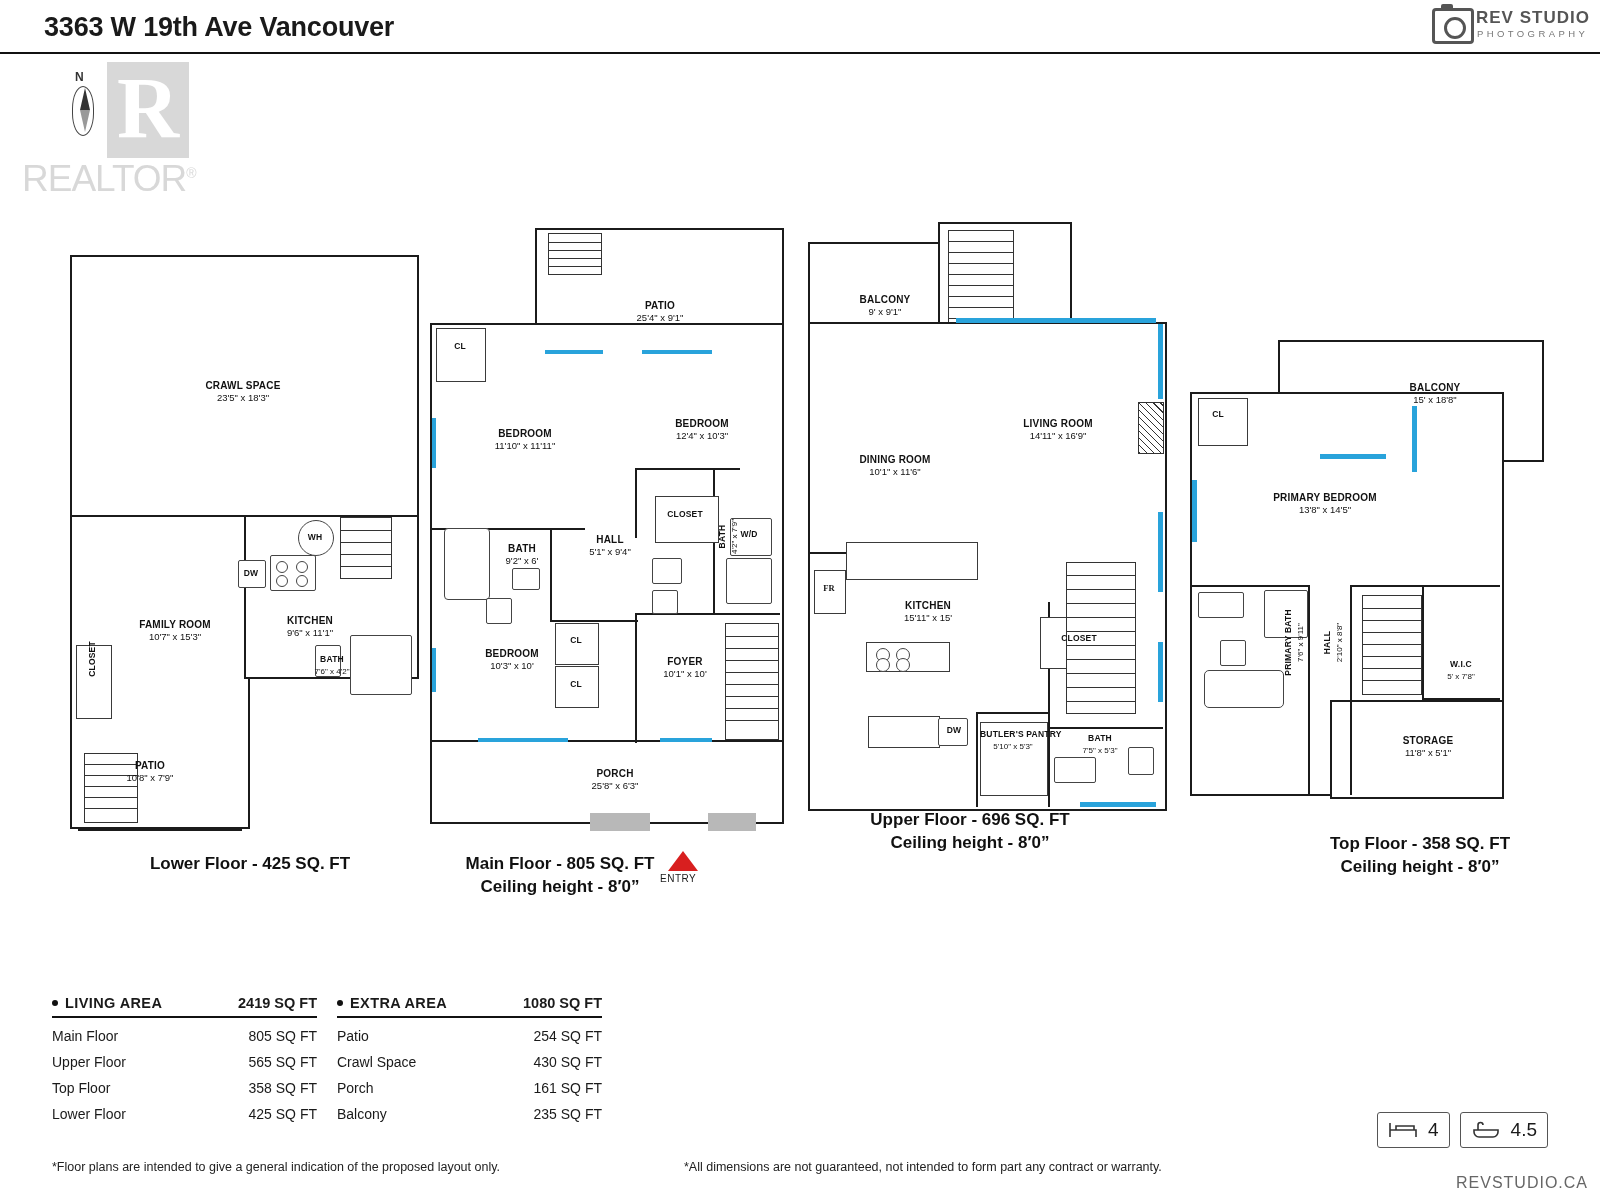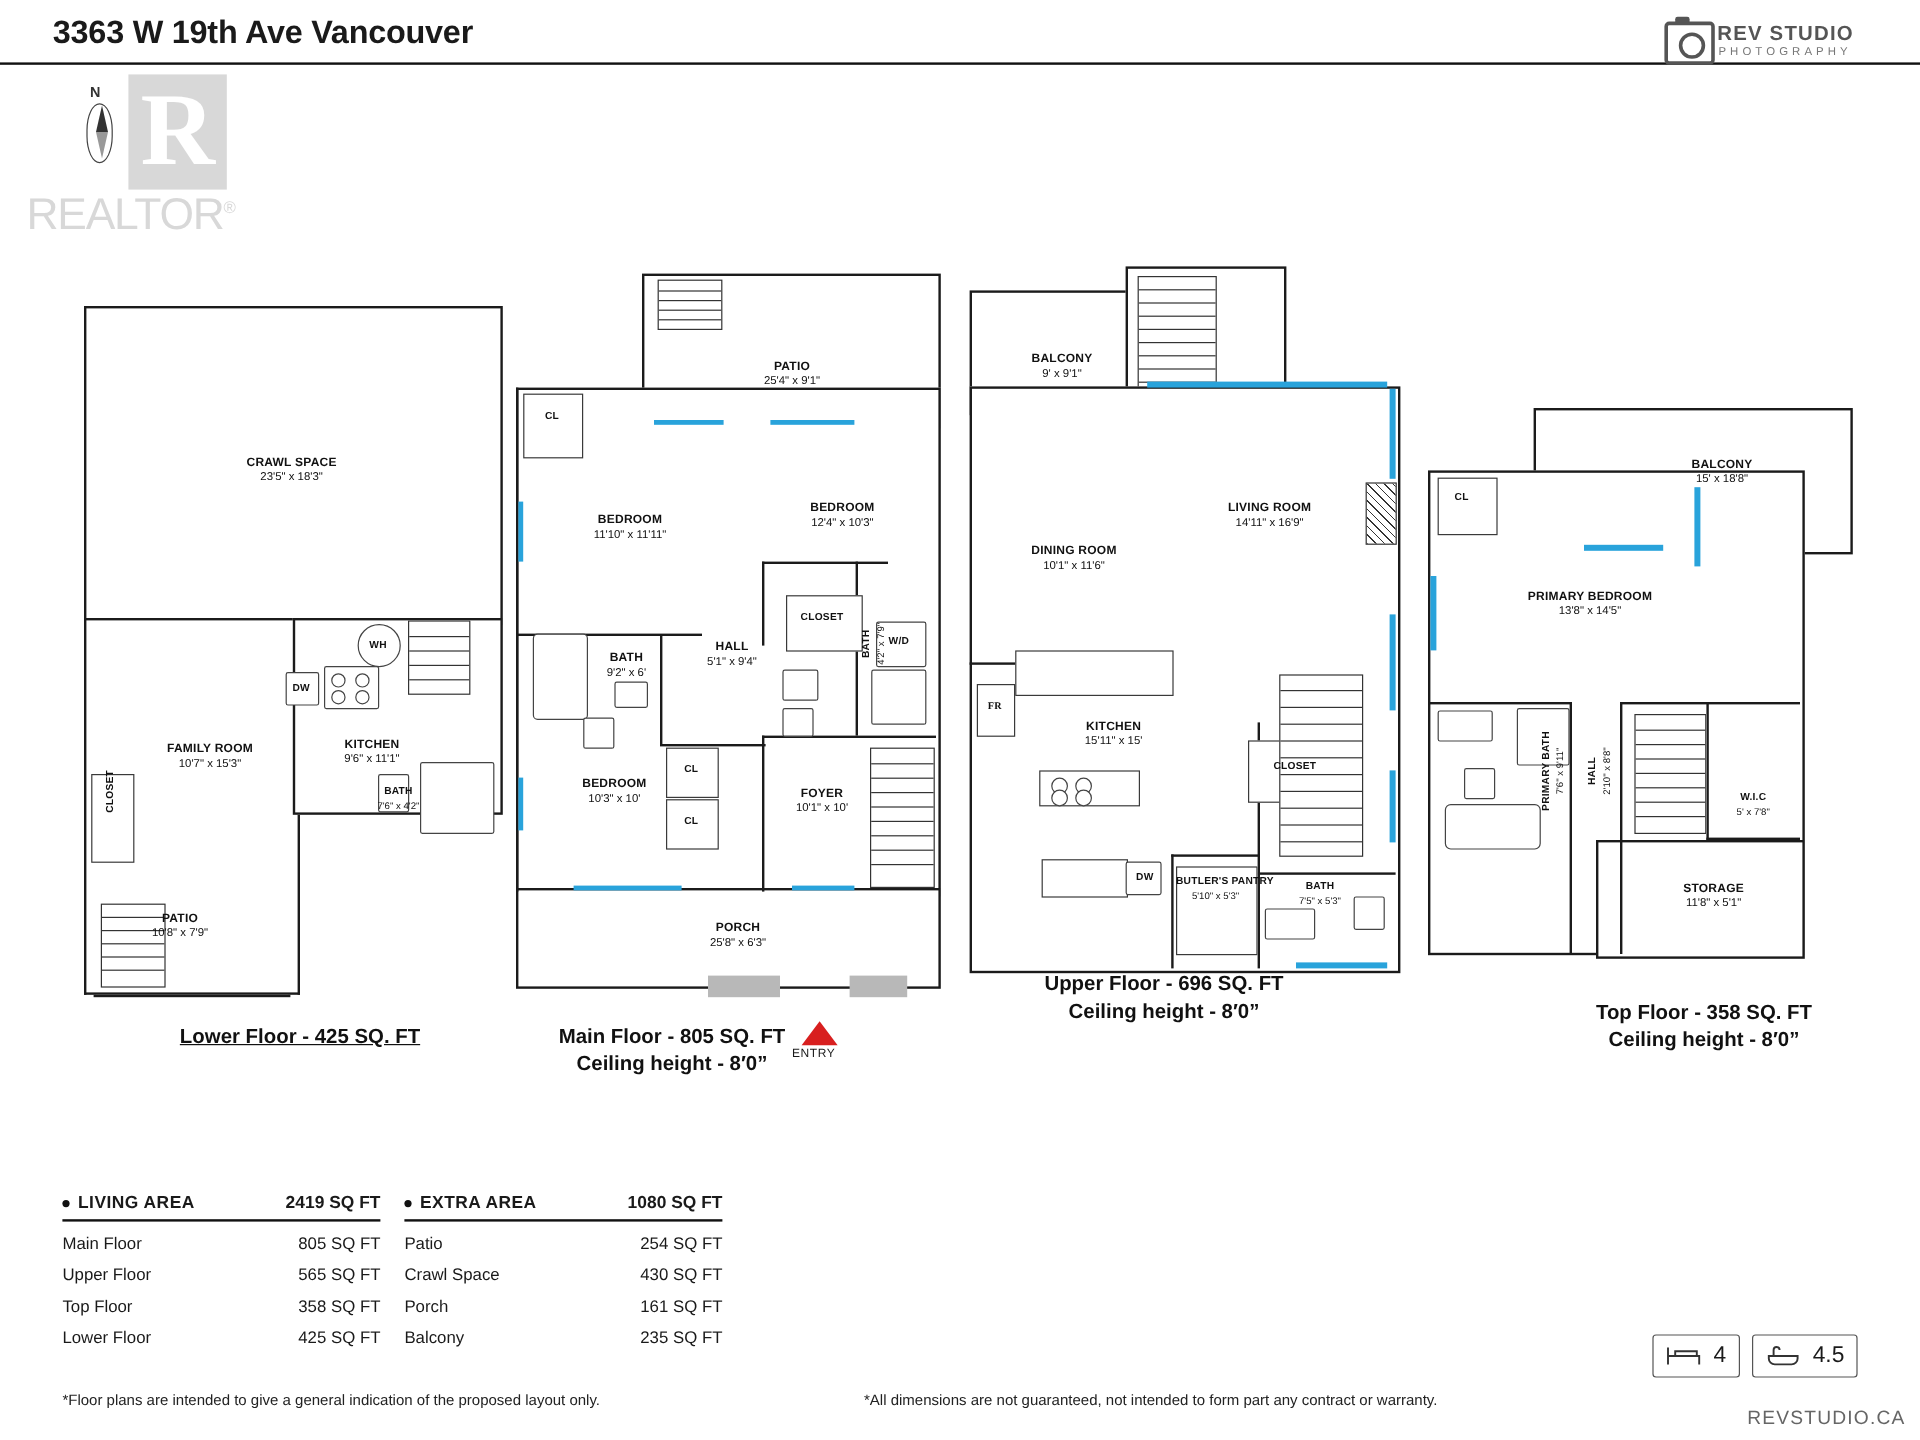--- a/index.html
+++ b/index.html
@@ -7,21 +7,21 @@
     width:1600px;height:1200px;position:relative;background:#ffffff;
     font-family:"Liberation Sans", sans-serif;color:#1a1a1a;overflow:hidden;
   }
   .abs{position:absolute;}
 
   
   #title{
     left:44px;top:12px;font-size:27px;font-weight:bold;letter-spacing:-0.2px;
   }
   #header-rule{left:0;top:52px;width:1600px;height:2px;background:#111;}
-  #logo-box{right:8px;top:16px;width:160px;height:40px;padding-left:45px;}
+  #logo-box{right:8px;top:6px;width:160px;height:40px;}
   #logo-cam{position:absolute;left:0;top:2px;width:36px;height:30px;border:3px solid #555;border-radius:4px;}
   #logo-cam:before{content:"";position:absolute;left:9px;top:6px;width:16px;height:16px;border:3px solid #555;border-radius:50%;}
   #logo-cam:after{content:"";position:absolute;left:6px;top:-7px;width:12px;height:5px;background:#555;border-radius:2px 2px 0 0;}
   #logo-main{position:absolute;left:44px;top:2px;font-size:17px;font-weight:bold;letter-spacing:1px;color:#555;}
   #logo-sub{position:absolute;left:45px;top:22px;font-size:9.5px;letter-spacing:3.4px;color:#777;}
 
   
   #realtor{left:22px;top:62px;width:200px;height:145px;opacity:.55;}
   #realtor-r{position:absolute;left:85px;top:0px;width:82px;height:96px;background:#b9b9b9;}
   #realtor-r:before{content:"R";position:absolute;left:10px;top:-4px;font-size:86px;font-weight:bold;color:#ffffff;font-family:"Liberation Serif",serif;}
@@ -157,21 +157,21 @@
   <div class="lbl" style="left:35px;top:505px;width:90px;">
     <b>PATIO</b><br><span>10'8" x 7'9"</span>
   </div>
   <div class="lbl sm" style="left:231px;top:276px;width:28px;">
     <b>WH</b>
   </div>
   <div class="lbl sm" style="left:166px;top:312px;width:30px;">
     <b>DW</b>
   </div>
 </div>
-<div class="floor-caption" style="left:60px;top:852px;width:380px;text-decoration:underline;">
+<div class="floor-caption" style="left:60px;top:852px;width:380px;">
   <div>Lower Floor - 425 SQ. FT</div>
 </div>
 
 <div class="plan" id="plan-main" style="left:430px;top:228px;width:360px;height:610px;">
 
   <div class="room" style="left:105px;top:0;width:245px;height:125px;"></div>
   <div class="stair" style="left:118px;top:5px;width:52px;height:40px;">
     <i style="top:8px"></i>
       <i style="top:16px"></i>
       <i style="top:24px"></i>
@@ -473,14 +473,14 @@
   <div class="badge">
     <svg width="30" height="20" viewBox="0 0 30 20">
       <path d="M3 10 h24 a0 0 0 0 1 0 0 v2 a5 5 0 0 1 -5 5 h-14 a5 5 0 0 1 -5 -5 z" fill="none" stroke="#333" stroke-width="1.6"></path>
       <path d="M7 10 V5 a2.5 2.5 0 0 1 5 0" fill="none" stroke="#333" stroke-width="1.6"></path>
     </svg>
     <span class="num">4.5</span>
   </div>
 </div>
 
 <div class="note" style="left:52px;top:1160px;">*Floor plans are intended to give a general indication of the proposed layout only.</div>
-<div class="note" style="left:720px;top:1160px;">*All dimensions are not guaranteed, not intended to form part any contract or warranty.</div>
+<div class="note" style="left:684px;top:1160px;">*All dimensions are not guaranteed, not intended to form part any contract or warranty.</div>
 <div id="site">REVSTUDIO.CA</div>
 
 </body></html>

